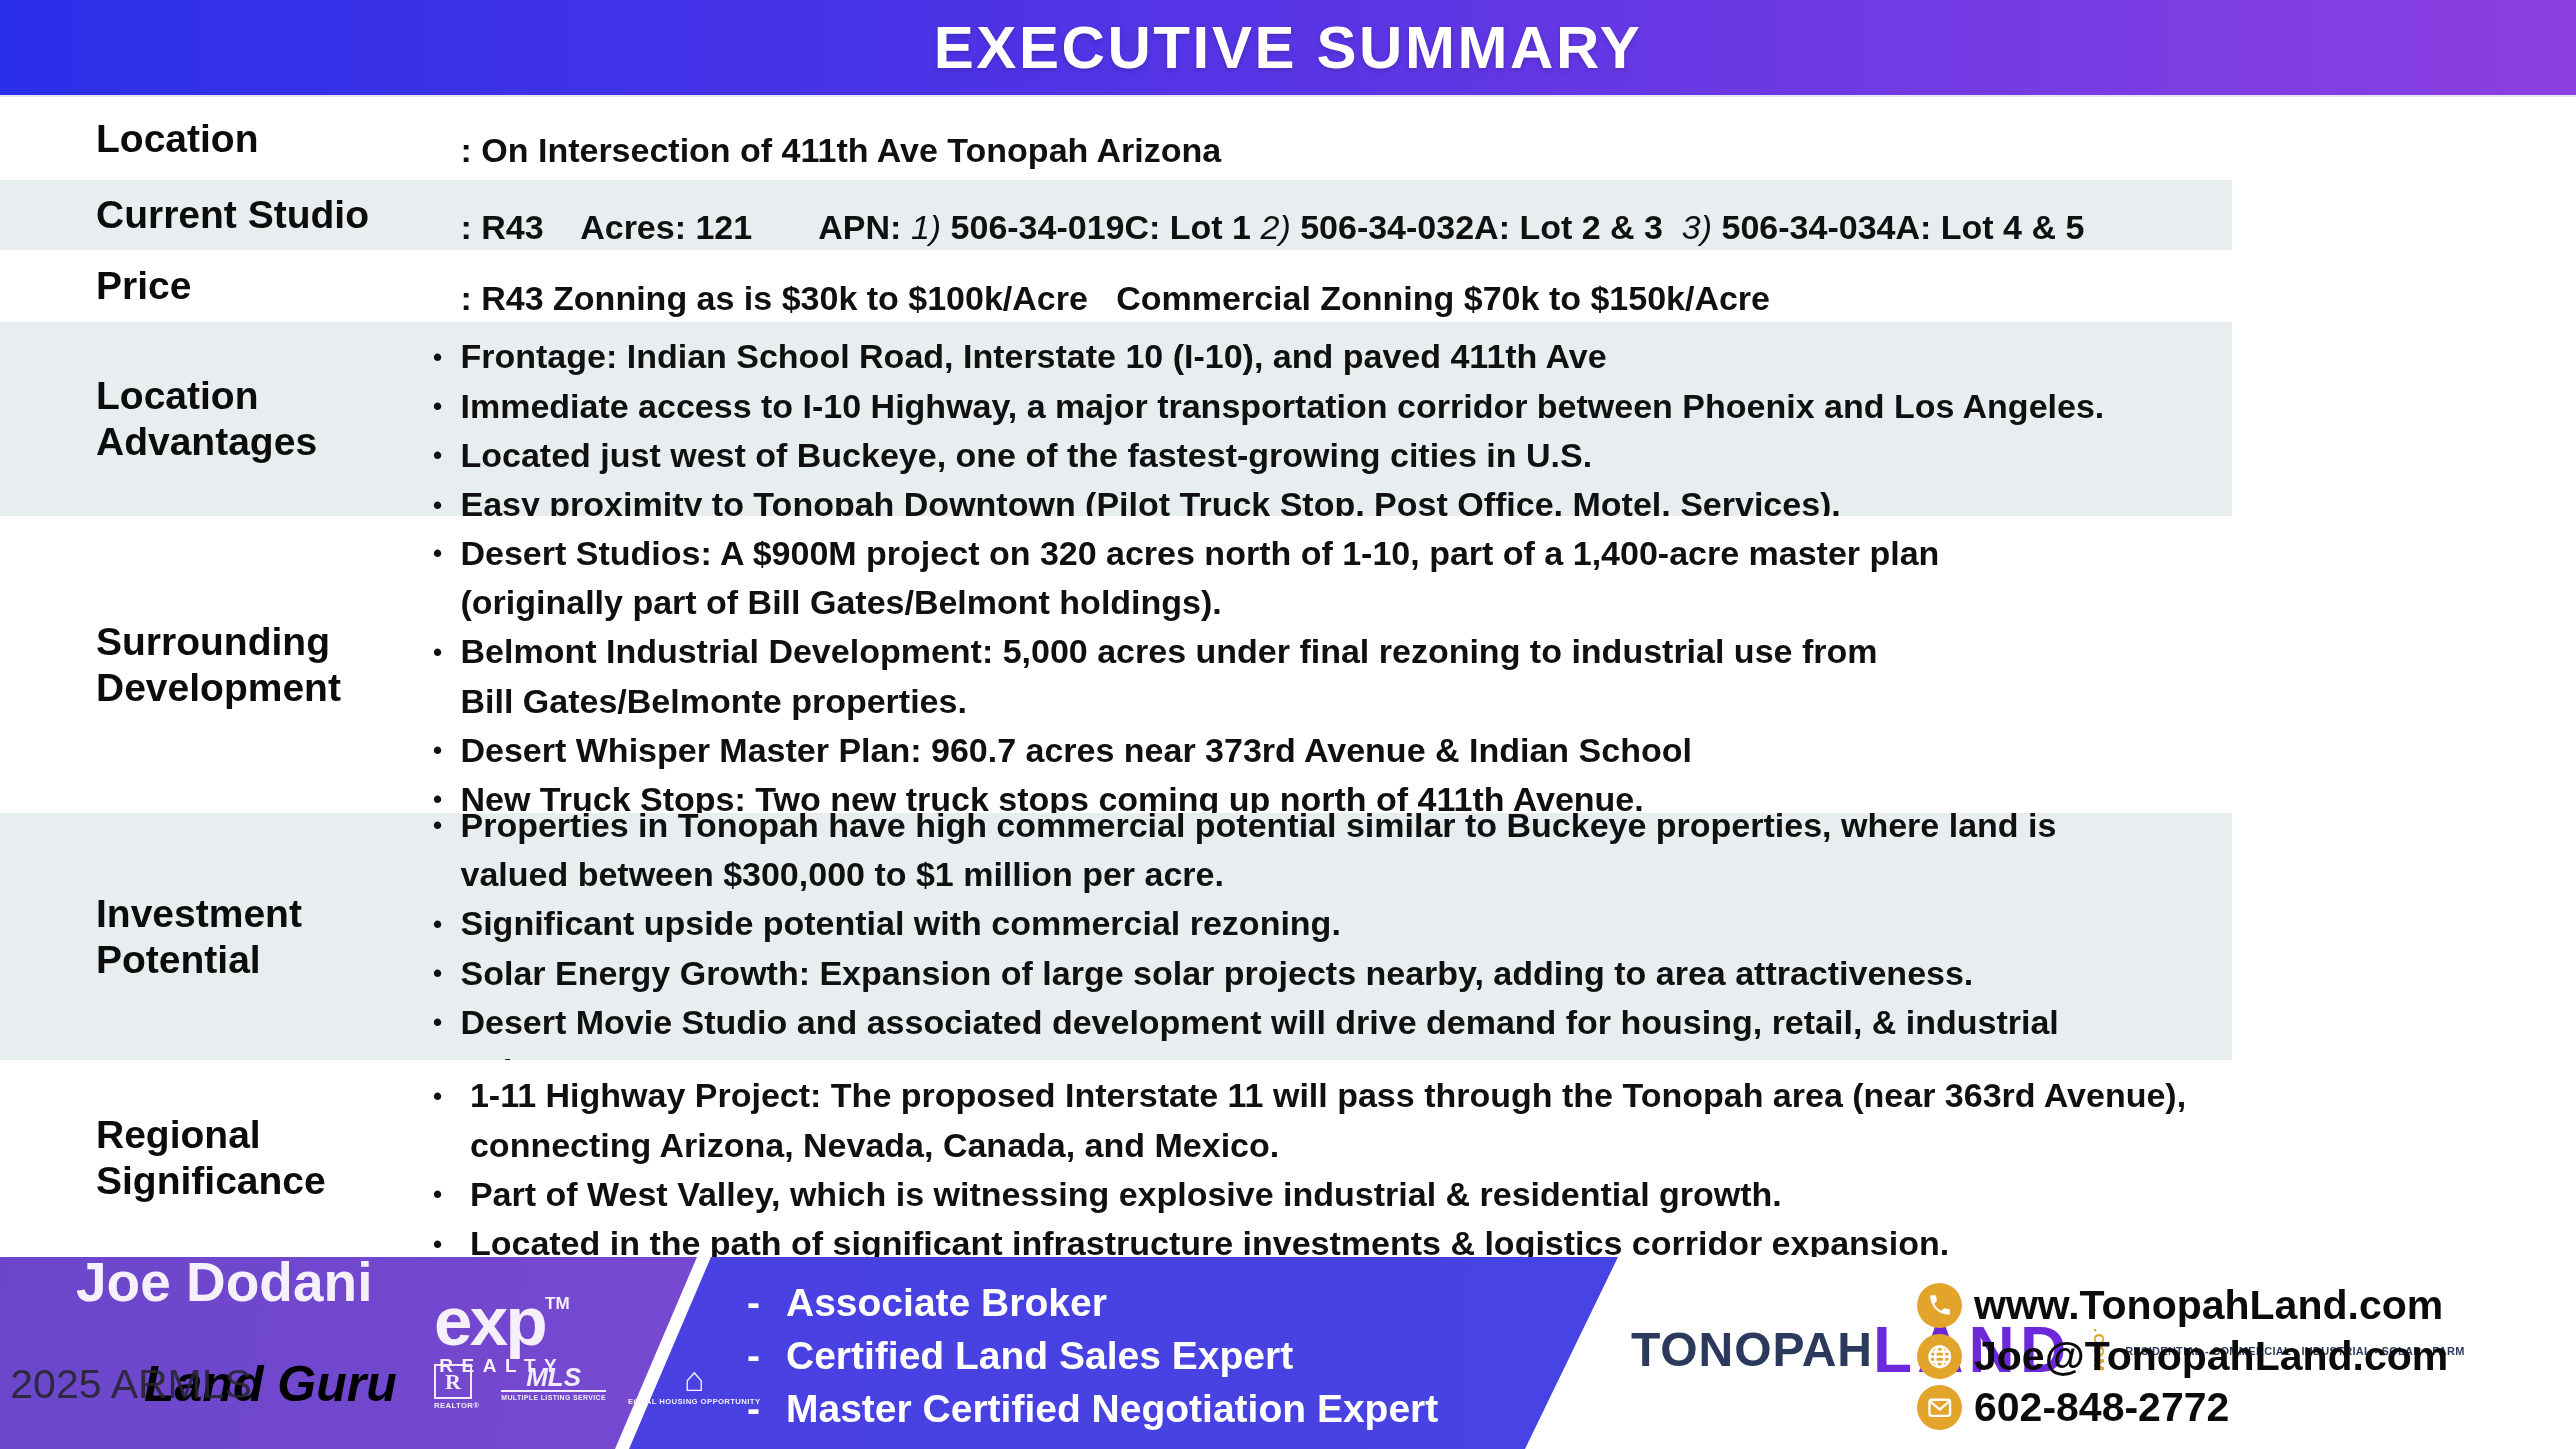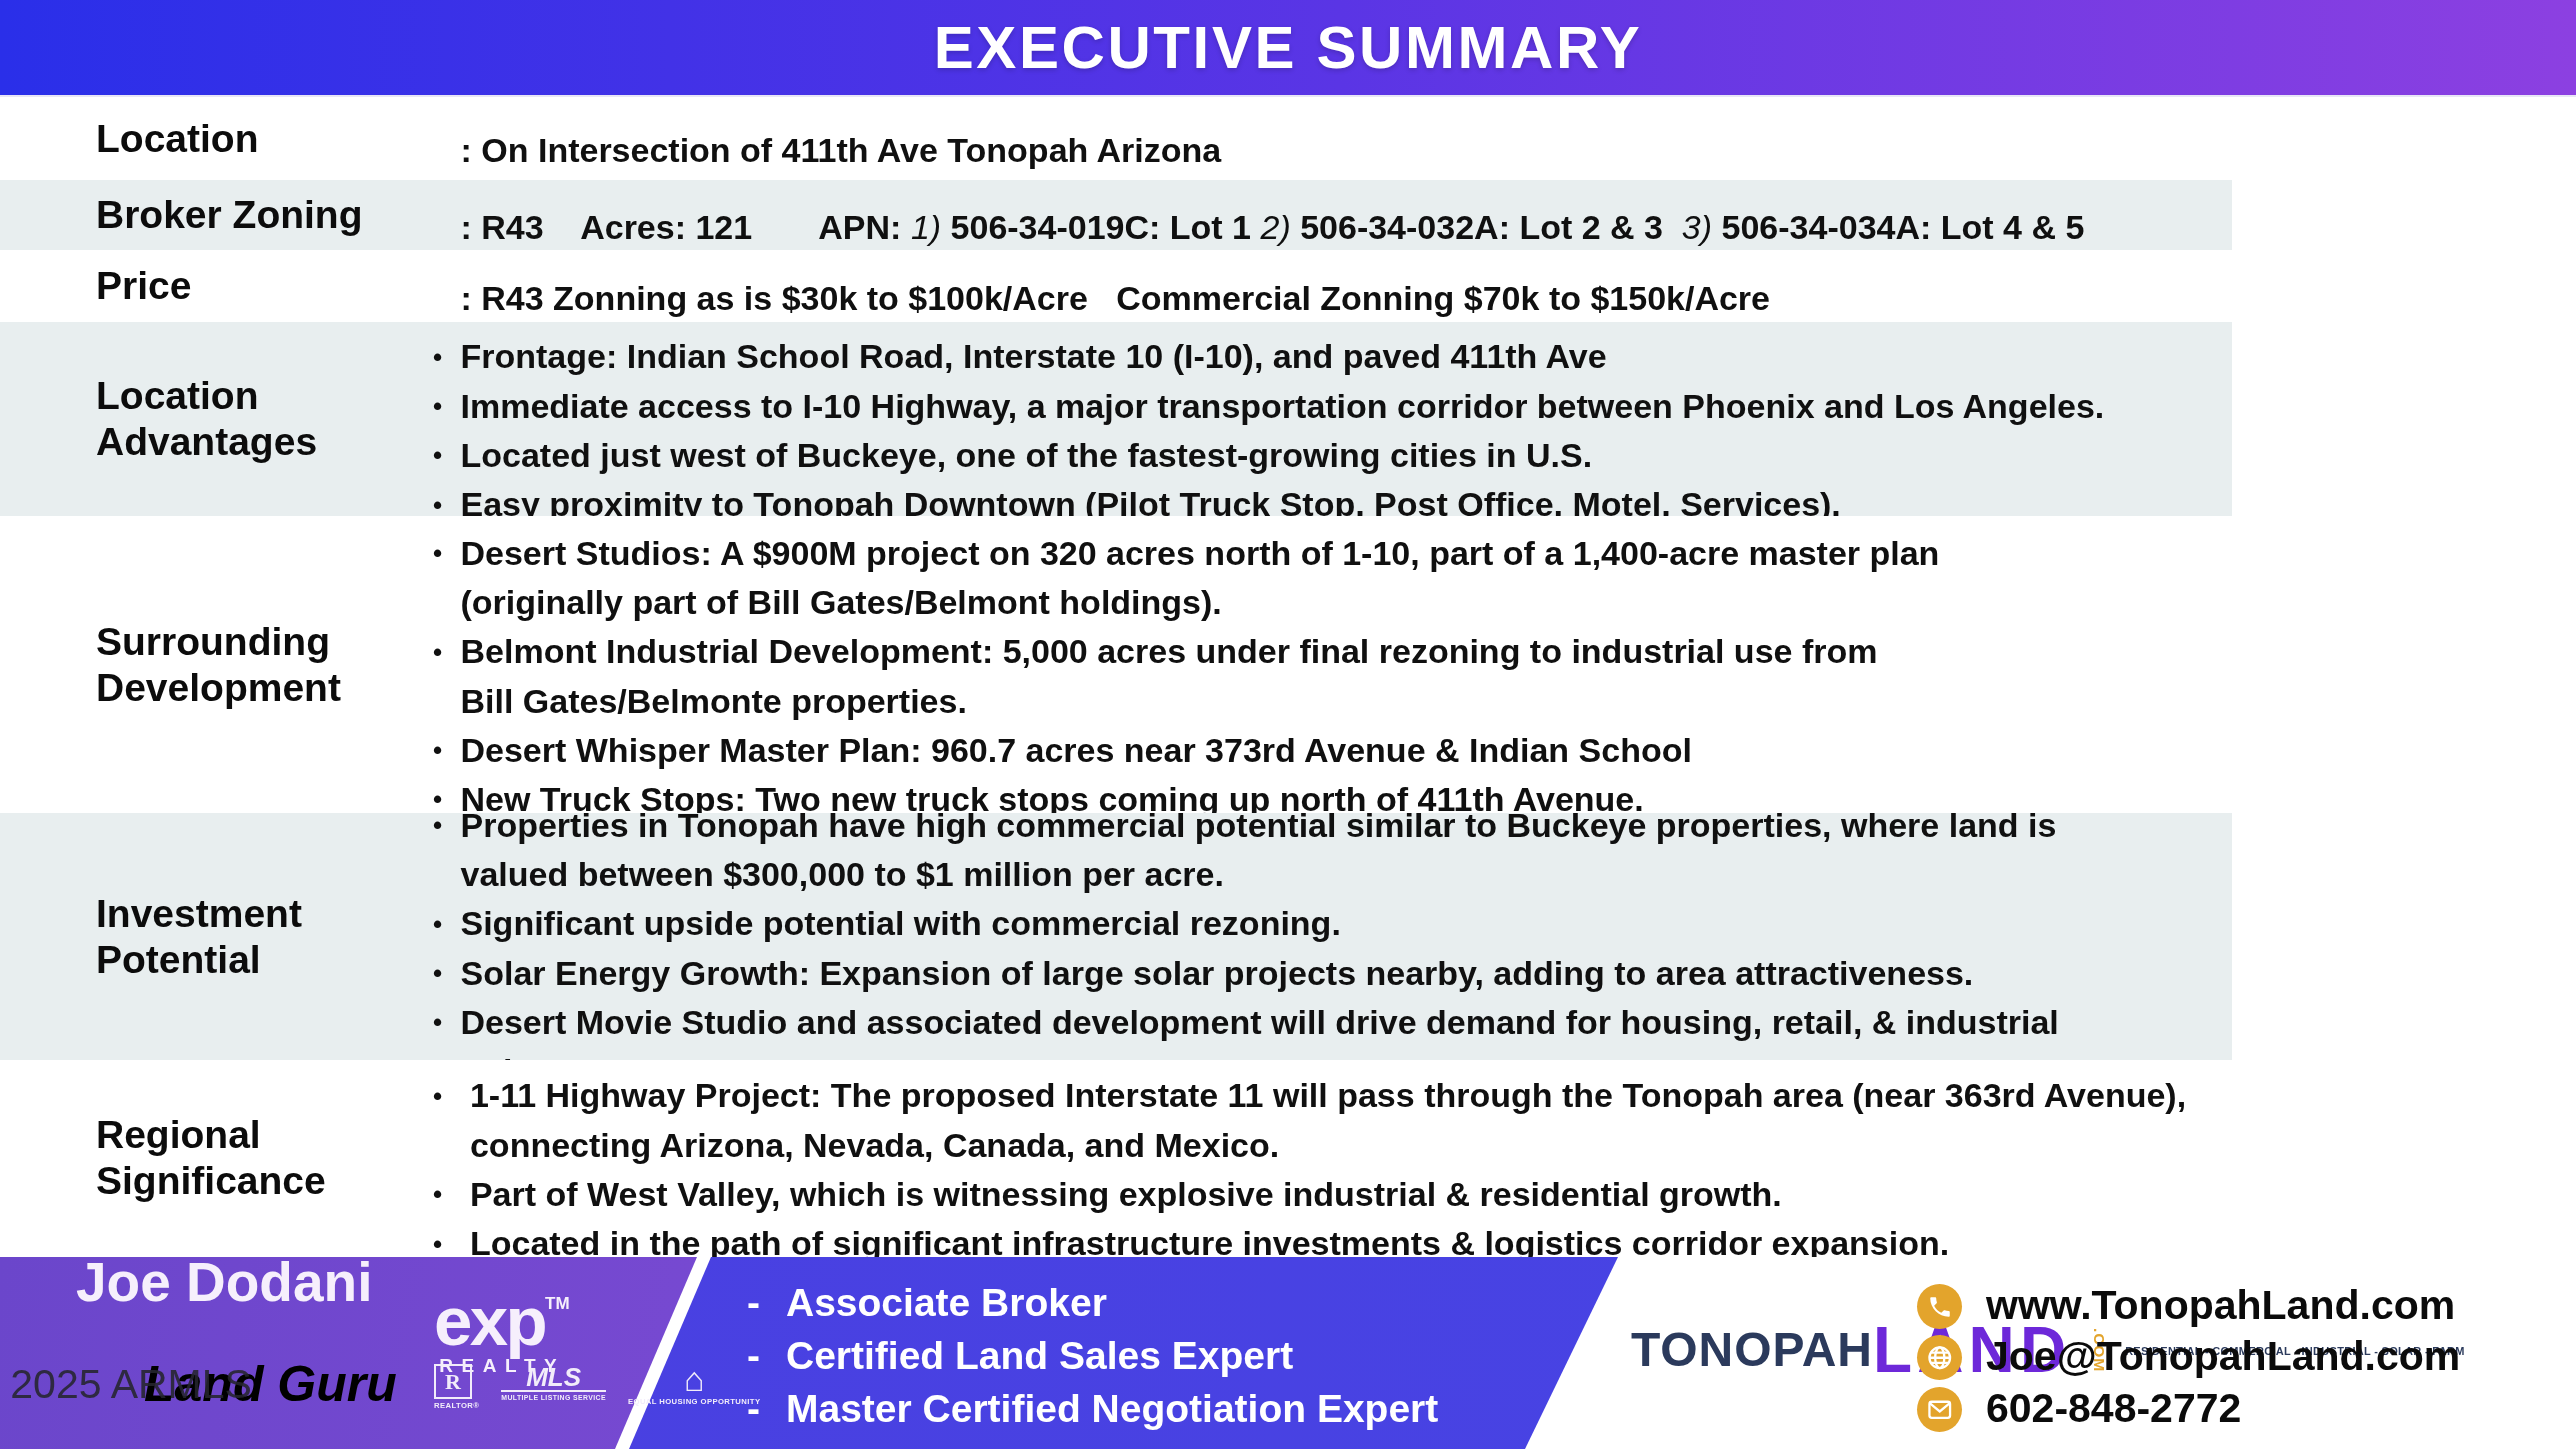--- a/index.html
+++ b/index.html
@@ -77,40 +77,40 @@
     display:flex;align-items:center;}
   .brand .rule{width:237px;height:6px;background:#2b3a5c;}
   .brand .l1{font-size:48px;font-weight:800;color:#2b3a5c;letter-spacing:0.9px;line-height:50px;}
   .brand .l2row{display:flex;align-items:center;line-height:52px;}
   .brand .l2{font-size:64px;font-weight:800;color:#6d28d9;letter-spacing:5.2px;line-height:53px;}
   .brand .suffix{font-size:15.5px;font-weight:800;color:#e3a42c;writing-mode:vertical-rl;letter-spacing:0.9px;margin-left:1.7px;}
   .brand .tagline{font-size:11px;font-weight:700;color:#2b3a5c;white-space:nowrap;letter-spacing:0.3px;margin-top:2.6px;}
   .brand .rule.bottom{margin-top:3.4px;height:5.2px;}
   
   .contacts{position:absolute;left:1917px;top:1281px;z-index:4;display:flex;flex-direction:column;gap:3.4px;}
-  .contact{display:flex;align-items:flex-end;gap:24px;height:48px;}
+  .contact{display:flex;align-items:center;gap:12px;height:48px;}
   .contact .circ{width:45px;height:45px;border-radius:50%;background:#e3a42c;display:flex;align-items:center;justify-content:center;flex:none;}
   .contact .txt{font-size:41px;font-weight:800;color:#0b0b0b;}
 </style>
 </head>
 <body>
 
 <div class="header">
   <div class="title">EXECUTIVE SUMMARY</div>
 </div>
 
 <div class="rows" id="rows">
     <div class="row">
       <div class="row-label">Location</div>
       <div class="row-value">
         <p class="line cont"><span>: On Intersection of 411th Ave Tonopah Arizona</span></p>
       </div>
     </div>
     <div class="row shaded">
-      <div class="row-label">Broker Zoning</div>
+      <div class="row-label">Current Studio</div>
       <div class="row-value">
         <p class="line cont"><span>: R43    </span><span>Acres: 121       </span><span class="xb">APN: </span><span class="it">1) </span><span>506-34-019C: Lot 1 </span><span class="it">2) </span><span>506-34-032A: Lot 2 &amp; 3  </span><span class="it">3) </span><span>506-34-034A: Lot 4 &amp; 5</span></p>
       </div>
     </div>
     <div class="row">
       <div class="row-label">Price</div>
       <div class="row-value">
         <p class="line cont"><span>: R43 Zonning as is $30k to $100k/Acre   Commercial Zonning $70k to $150k/Acre</span></p>
       </div>
     </div>

